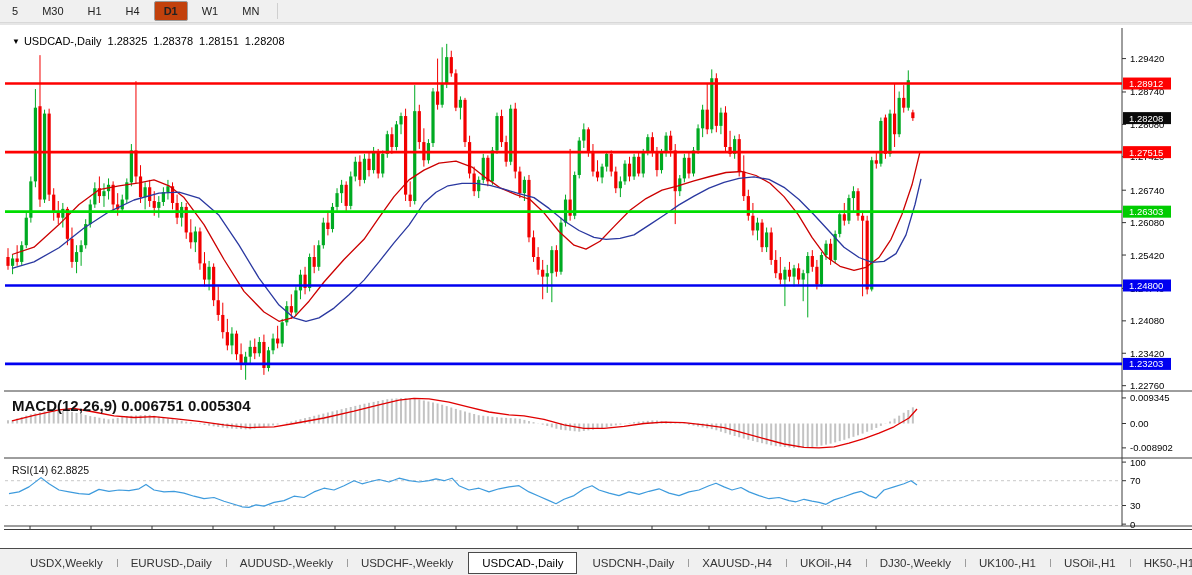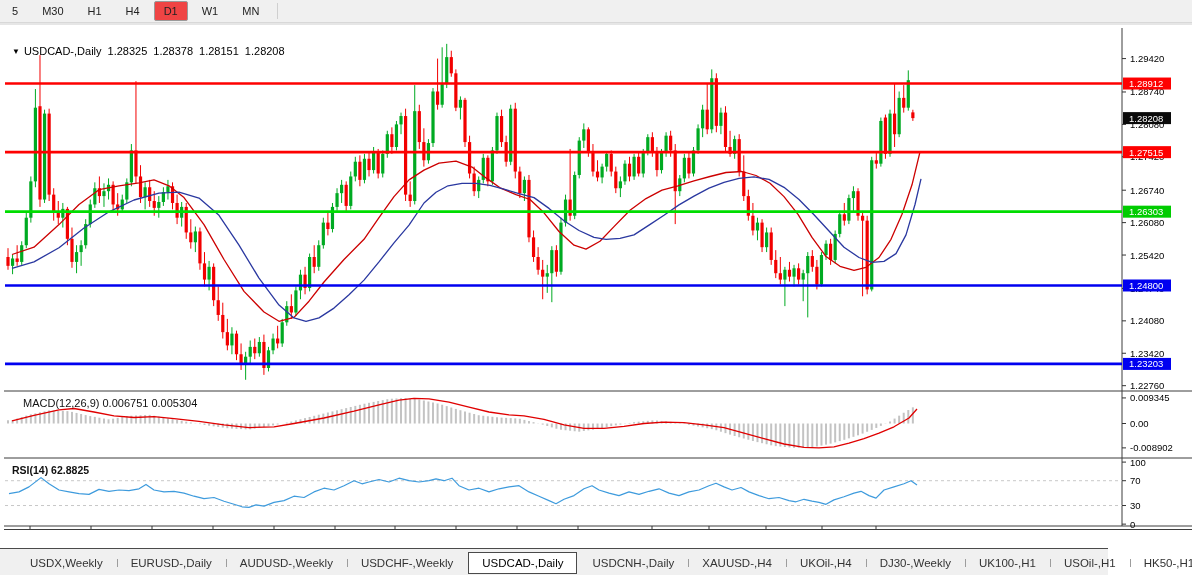--- a/index.html
+++ b/index.html
@@ -1,32 +1,32 @@
 <!DOCTYPE html>
 <html><head>
 <meta charset="utf-8">
 <style>
   html,body{margin:0;padding:0;background:#fff;}
   body{width:1192px;height:575px;overflow:hidden;font-family:"Liberation Sans",sans-serif;position:relative;}
   #app{position:absolute;inset:0;background:#fff;}
   
   #tf-bar{position:absolute;left:0;top:0;width:1192px;height:22px;background:#f0f0f0;display:flex;align-items:center;border-bottom:1px solid #d8d8d8;box-shadow:0 2px 0 #e6e6e6;}
   .tf-btn{height:18px;line-height:18px;padding:0 9px;margin:0 2px;font-size:11px;color:#222;border:1px solid transparent;border-radius:2px;cursor:default;}
-  .tf-btn.active{background:#ef4444;border:1px solid #9a9a9a;}
+  .tf-btn.active{background:#c2410c;border:1px solid #9a9a9a;font-weight:bold;}
   .tf-sep{width:1px;height:16px;background:#cfcfcf;margin:0 6px;}
   
   #chart-window{position:absolute;left:4px;top:28px;width:1187px;height:500px;border:1px solid #3c3c3c;background:#fff;}
   #chart-svg{position:absolute;left:-1px;top:-1px;}
-  #chart-title{position:absolute;left:7px;top:16px;font-size:11px;color:#000;letter-spacing:0;}
+  #chart-title{position:absolute;left:7px;top:6px;font-size:11px;color:#000;letter-spacing:0;}
   #chart-title .q{margin-left:6px;}
-  #macd-label{position:absolute;left:18px;top:368px;font-size:11px;color:#111;}
-  #rsi-label{position:absolute;left:7px;top:435px;font-size:10.5px;color:#111;font-weight:bold;}
+  #macd-label{position:absolute;left:7px;top:368px;font-size:15px;color:#111;font-weight:bold;}
+  #rsi-label{position:absolute;left:7px;top:435px;font-size:10.5px;color:#111;}
   .dd-arrow{font-size:8px;vertical-align:1px;margin-right:4px;color:#000;}
   
-  #tab-bar{position:absolute;left:0;top:548px;width:1108px;height:27px;background:#f0f0f0;border-top:1px solid #4a4a4a;display:flex;align-items:center;}
+  #tab-bar{position:absolute;left:0;top:548px;width:1192px;height:27px;background:#f0f0f0;border-top:1px solid #4a4a4a;display:flex;align-items:center;}
   #tab-strip{display:flex;align-items:center;height:100%;margin-left:16px;}
   .chart-tab{font-size:11.5px;color:#333;padding:4px 14px;white-space:nowrap;position:relative;}
   .chart-tab + .chart-tab::before{content:"";position:absolute;left:0;top:6px;bottom:6px;width:1px;background:#9d9d9d;}
   .chart-tab.active{background:#fff;border:1px solid #4a4a4a;border-top-width:1px;color:#000;padding:4px 13px;margin:0 1px;}
   .chart-tab.active::before{display:none;}
   .chart-tab.active + .chart-tab::before{display:none;}
   #tab-scroll{margin-left:auto;margin-right:6px;display:flex;gap:10px;align-items:center;}
   .scroll-arrow{font-size:9px;color:#111;}
   .scroll-arrow.dim{color:#a8a8a8;}
 </style>

